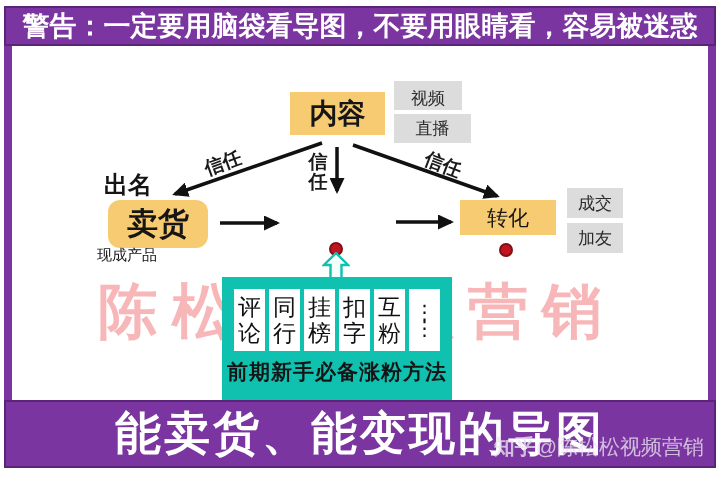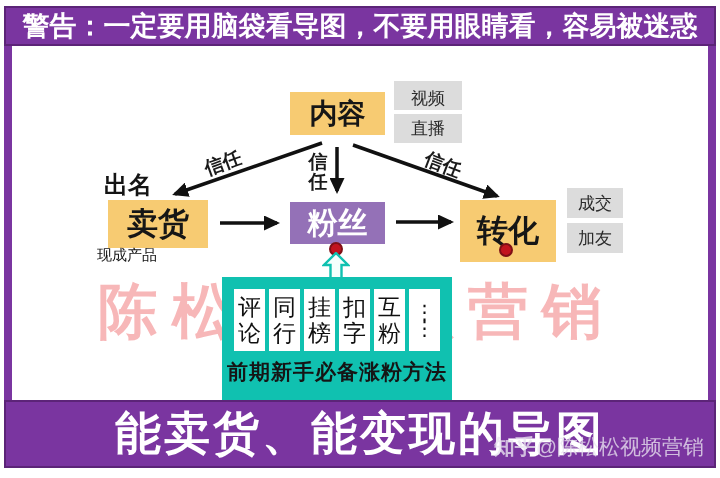--- a/index.html
+++ b/index.html
@@ -30,25 +30,25 @@
     display:flex;align-items:baseline;white-space:nowrap;
   }
   .zhihu-mark .logo{font-weight:700;}
   
   .box{position:absolute;display:flex;align-items:center;justify-content:center;
        box-sizing:border-box;white-space:nowrap;}
   .orange{background:#f7cb72;color:#161616;}
   .graybx{background:#dcdcdc;color:#2b2b2b;font-size:17px;}
   .node-content{left:290px;top:92px;width:95px;height:43px;font-size:28px;font-weight:700;}
   .tag-video{left:394px;top:81px;width:68px;height:29px;align-items:flex-end;}
-  .tag-live{left:394px;top:114px;width:68px;height:29px;}
-  .node-sell{left:108px;top:200px;width:100px;height:48px;font-size:31px;font-weight:700;}
+  .tag-live{left:394px;top:114px;width:77px;height:29px;}
+  .node-sell{left:108px;top:200px;width:100px;height:48px;font-size:31px;font-weight:700;border-radius:12px;}
   .node-fans{left:290px;top:202px;width:95px;height:42px;font-size:30px;font-weight:700;
              background:#9471b7;color:#ffffff;}
-  .node-convert{left:460px;top:200px;width:96px;height:62px;font-size:31px;font-weight:700;}
+  .node-convert{left:460px;top:200px;width:96px;height:35px;font-size:21px;font-weight:400;}
   .tag-deal{left:567px;top:188px;width:56px;height:30px;}
   .tag-friend{left:567px;top:223px;width:56px;height:30px;}
   
   .lbl{position:absolute;color:#141414;white-space:nowrap;}
   .lbl-famous{left:104px;top:169px;font-size:24px;font-weight:600;}
   .lbl-product{left:97px;top:246px;font-size:15px;font-weight:400;}
   .trust{font-size:19px;font-weight:600;color:#1a1a1a;}
   .trust-left{left:204px;top:150px;transform:rotate(-20deg);}
   .trust-mid{left:306px;top:152px;width:24px;white-space:normal;word-break:break-all;
              line-height:1.05;text-align:center;}
@@ -116,23 +116,20 @@
   <div class="box graybx tag-live">
     <span>直播</span>
   </div>
 
   <div class="lbl lbl-famous">出名</div>
   <div class="box orange node-sell">
     <span>卖货</span>
   </div>
   <div class="lbl lbl-product">现成产品</div>
 
-  <div class="box node-fans">
-    <span>粉丝</span>
-  </div>
 
   <div class="box orange node-convert">
     <span>转化</span>
   </div>
   <div class="box graybx tag-deal">
     <span>成交</span>
   </div>
   <div class="box graybx tag-friend">
     <span>加友</span>
   </div>

